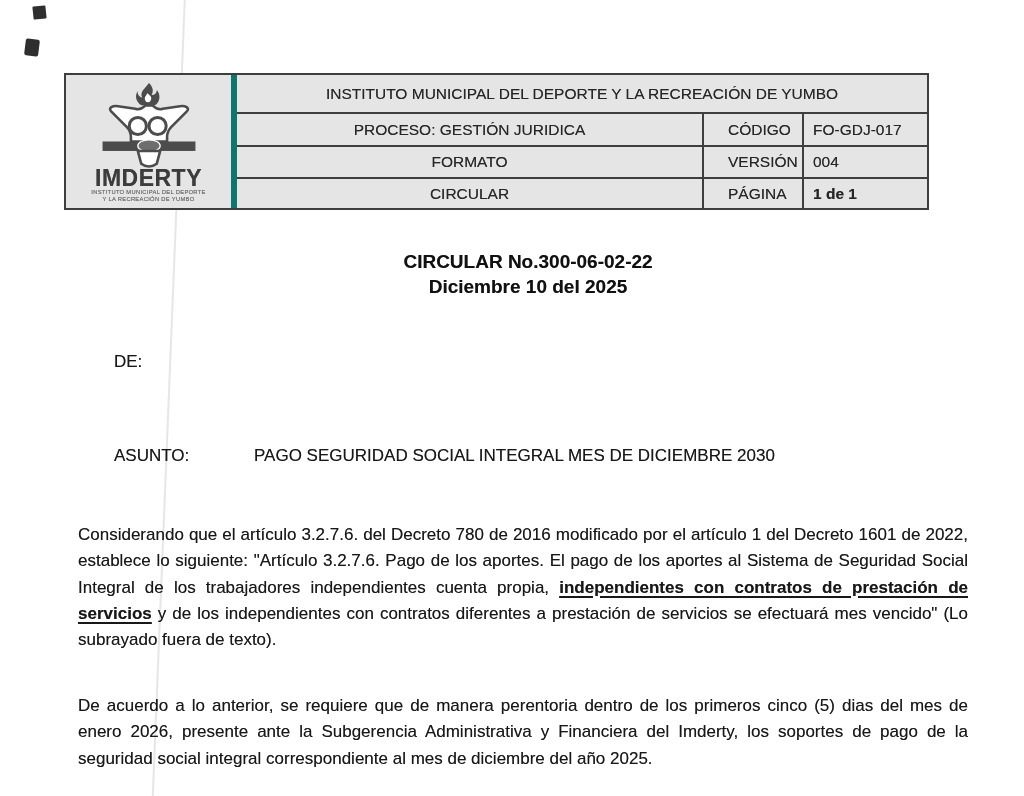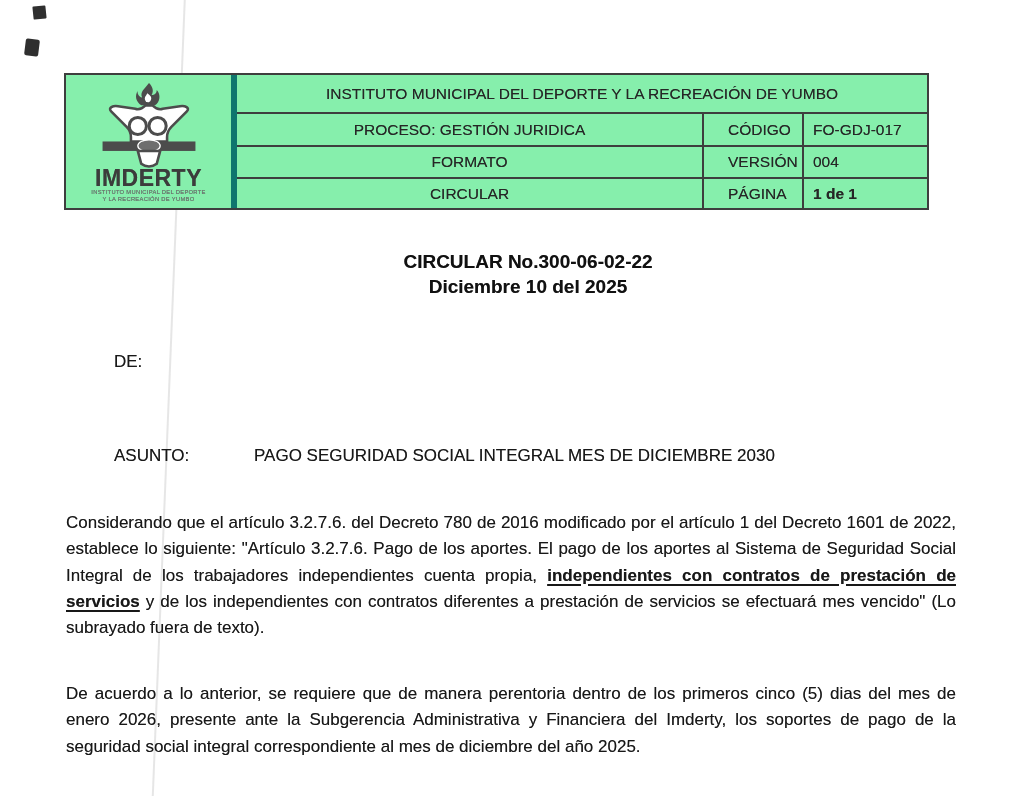--- a/index.html
+++ b/index.html
@@ -15,21 +15,21 @@
     background:#dedede;opacity:.75;transform:rotate(2.3deg);transform-origin:top left;}
   .mark{position:absolute;background:#2f2f2f;}
   .mark1{left:33px;top:6px;width:13px;height:13px;transform:rotate(-6deg);border-radius:1px;}
   .mark2{left:25px;top:39px;width:14px;height:17px;transform:rotate(7deg);border-radius:2px;}
 
   
   .header-table{position:absolute;left:64px;top:73px;width:861px;
     display:grid;grid-template-columns:171px 465px 100px 1fr;
     grid-template-rows:37px 33px 32px 31px;
     border:2px solid #3e3e3e;font-size:15.5px;color:#262626;}
-  .cell{display:flex;align-items:center;background:#86efac;}
+  .cell{display:flex;align-items:center;background:#e5e5e5;}
   .b-t{border-top:2px solid #3e3e3e;}
   .b-l{border-left:2px solid #3e3e3e;}
   .ctr{justify-content:center;text-align:center;}
   .lbl{padding-left:24px;}
   .val{padding-left:9px;}
   .bold{font-weight:700;}
   .logo-cell{grid-row:1/5;grid-column:1;border-right:6px solid #0f766e;
     flex-direction:column;justify-content:center;padding-top:2px;}
   .logo-name{font-weight:700;font-size:23px;letter-spacing:.5px;color:#3c3c3c;line-height:22px;margin-top:-2px;}
   .logo-tag{font-size:5.8px;line-height:6.5px;color:#787878;text-align:center;letter-spacing:.3px;}
@@ -39,21 +39,21 @@
     font-weight:700;font-size:19px;line-height:25px;color:#111;}
 
   
   .meta-row{position:absolute;left:66px;display:flex;font-size:17px;color:#181818;}
   .meta-row .mlabel{flex:0 0 auto;margin-left:48px;}
   .row-de{top:352px;}   .row-de .mlabel{width:80px;}
   .row-para{top:397px;} .row-para .mlabel{width:73px;}
   .row-asunto{top:446px;gap:33px;} .row-asunto .mlabel{width:107px;}
 
   
-  .para{position:absolute;left:66px;width:890px;margin:0;
+  .para{position:absolute;left:66px;width:890px;margin:12px;
     font-size:17px;line-height:26.3px;text-align:justify;color:#181818;}
   .p1{top:510px;}
   .p2{top:681px;}
   .ul{font-weight:700;text-decoration:underline;text-decoration-thickness:2px;text-underline-offset:3px;}
 </style>
 </head>
 <body>
 
 <div class="page">
 

